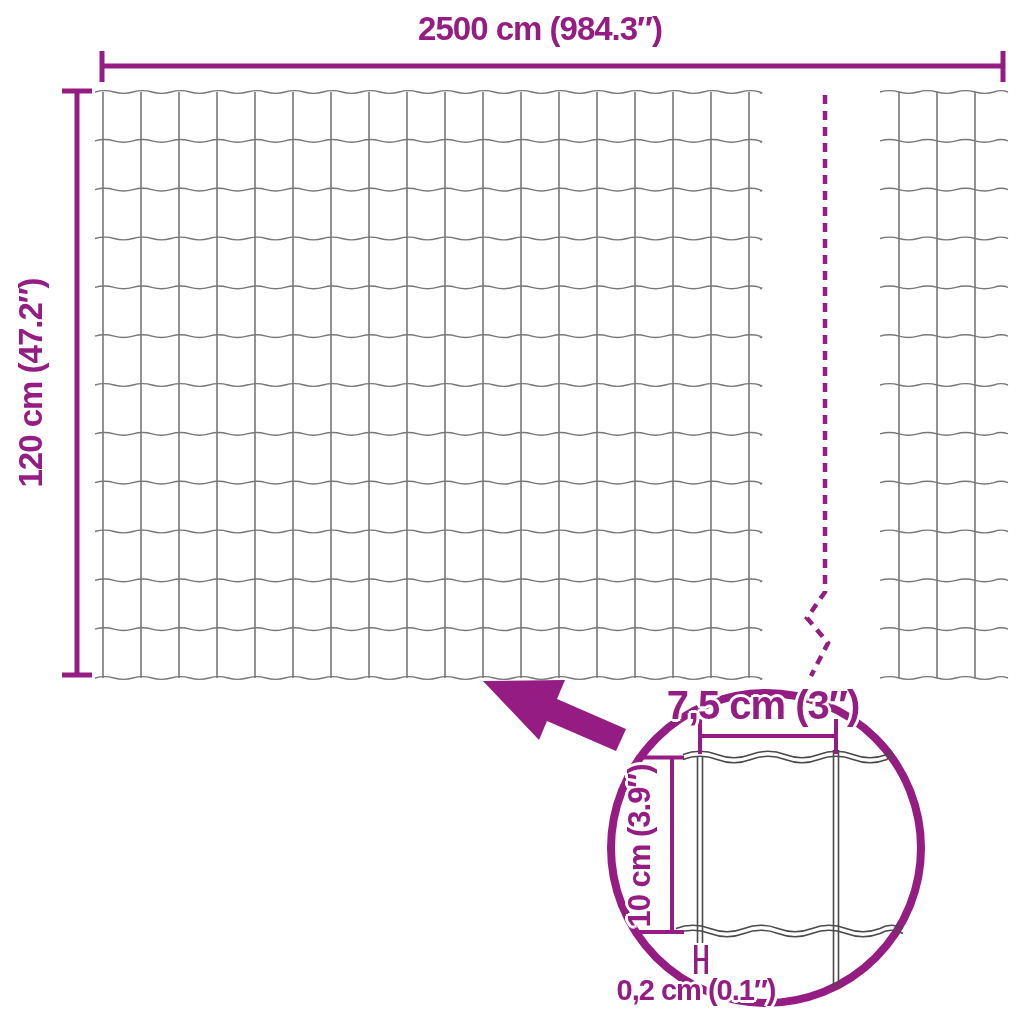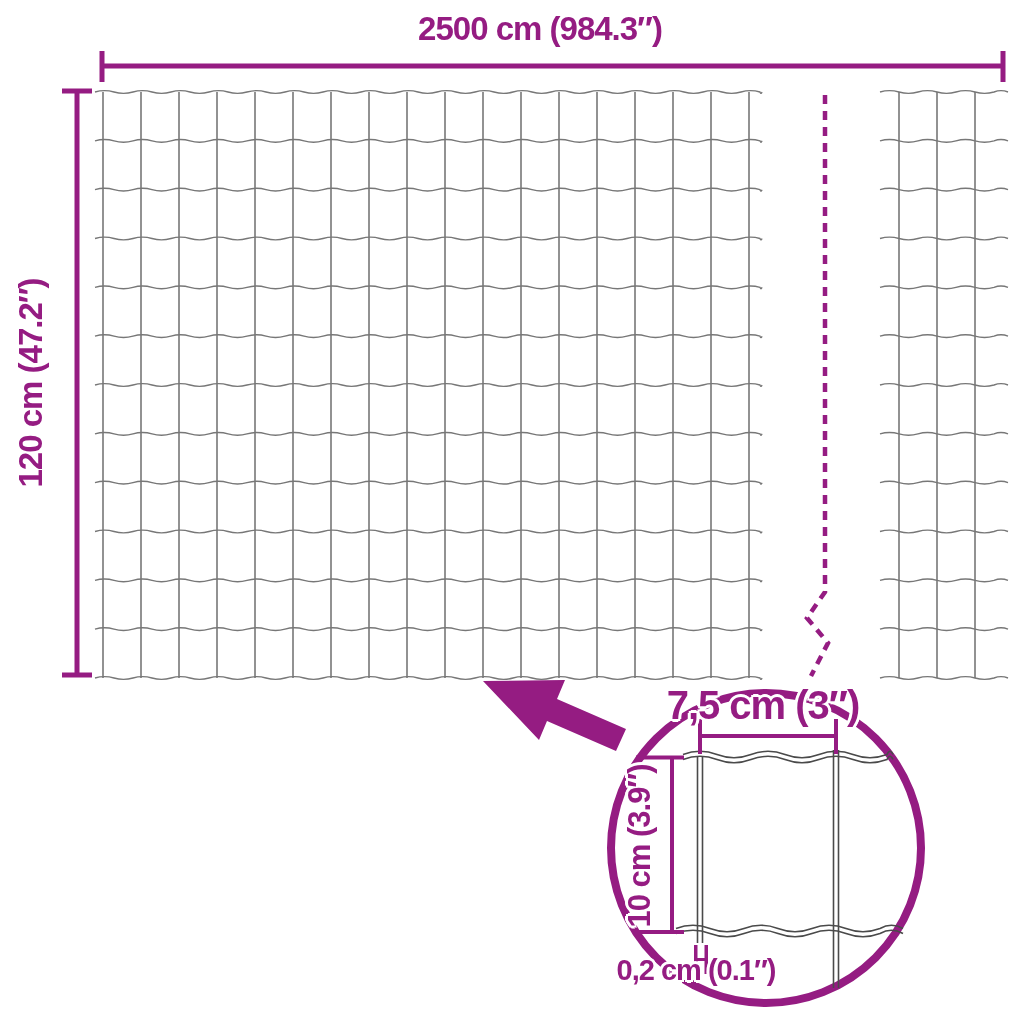--- a/index.html
+++ b/index.html
@@ -135,14 +135,14 @@
   </svg>
 
   <div class="lbl" style="left:540px;top:29px">2500 cm (984.3″)</div>
 
   <div class="lbl rot" style="left:31px;top:383px">120 cm (47.2″)</div>
 
   <div class="lbl detail halo" style="left:763px;top:705px">7,5 cm (3″)</div>
 
   <div class="lbl detail-h rot halo" style="left:640px;top:846px">10 cm (3.9″)</div>
 
-  <div class="lbl wirelbl halo" style="left:696px;top:970px">0,2 cm (0.1″)</div>
+  <div class="lbl wirelbl halo" style="left:696px;top:990px">0,2 cm (0.1″)</div>
 </div>
 
 </body></html>

